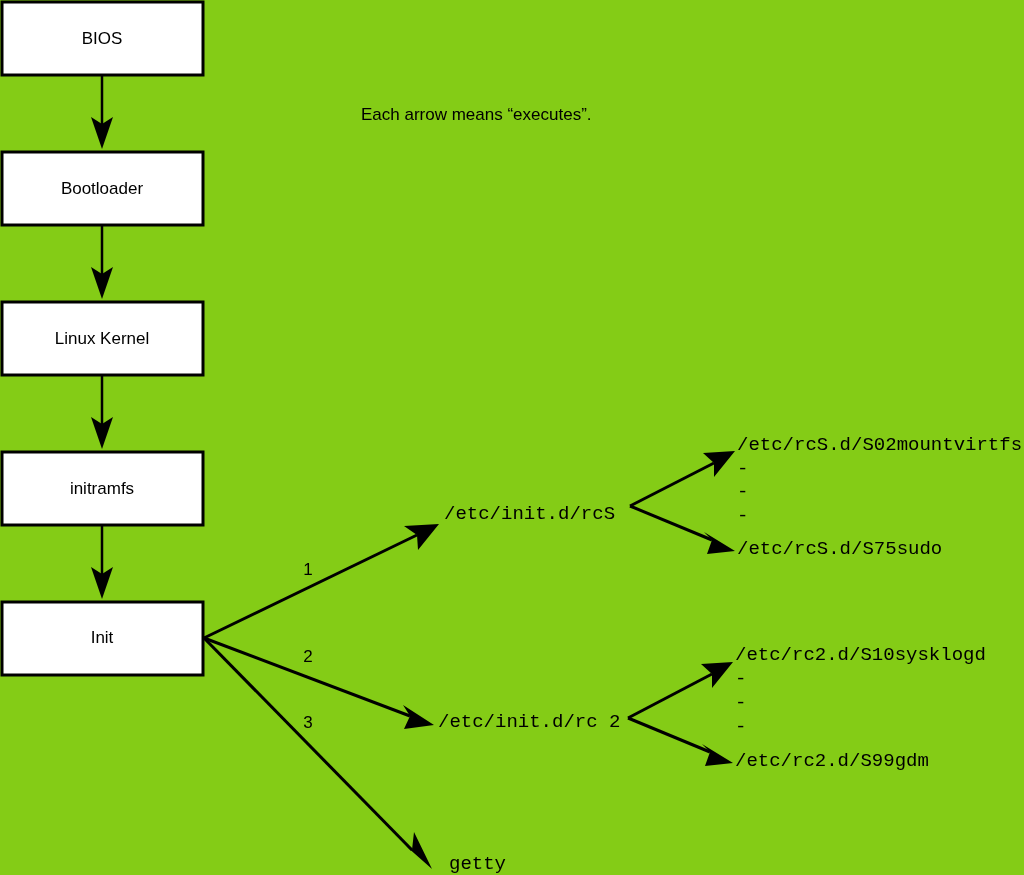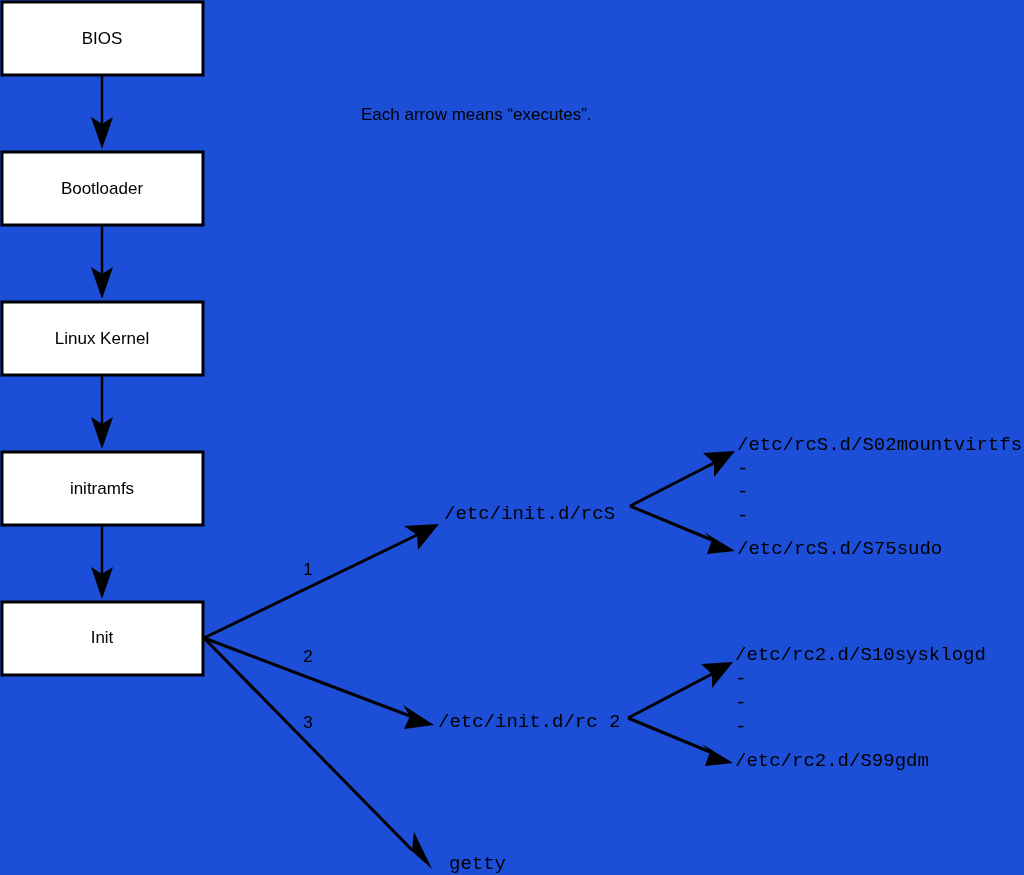--- a/index.html
+++ b/index.html
@@ -9,21 +9,21 @@
     background: #ffffff;
   }
   body {
     font-family: "Liberation Sans", sans-serif;
     color: #000000;
   }
   #diagram-root {
     position: relative;
     width: 1024px;
     height: 875px;
-    background: #1d4ed8;
+    background: #84cc16;
     overflow: hidden;
   }
   #diagram-svg {
     position: absolute;
     top: 0;
     left: 0;
     width: 1024px;
     height: 875px;
     display: block;
   }

